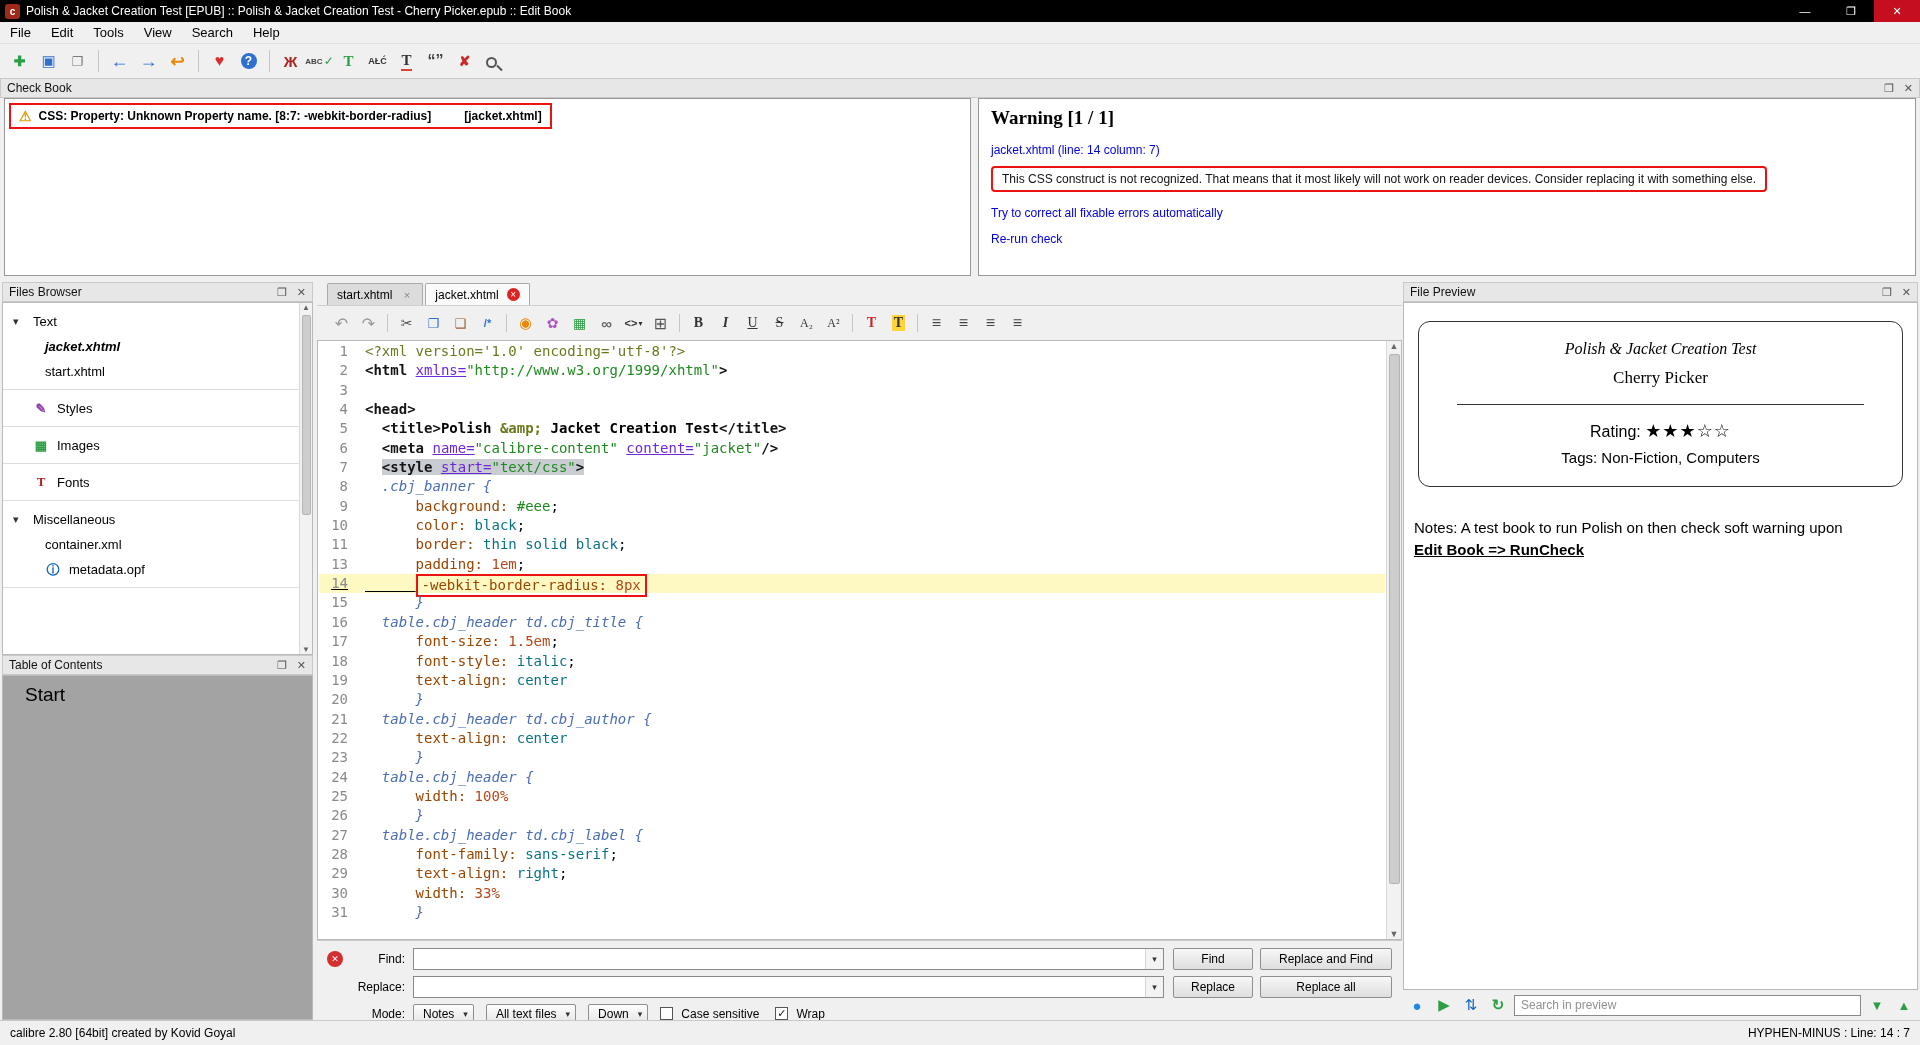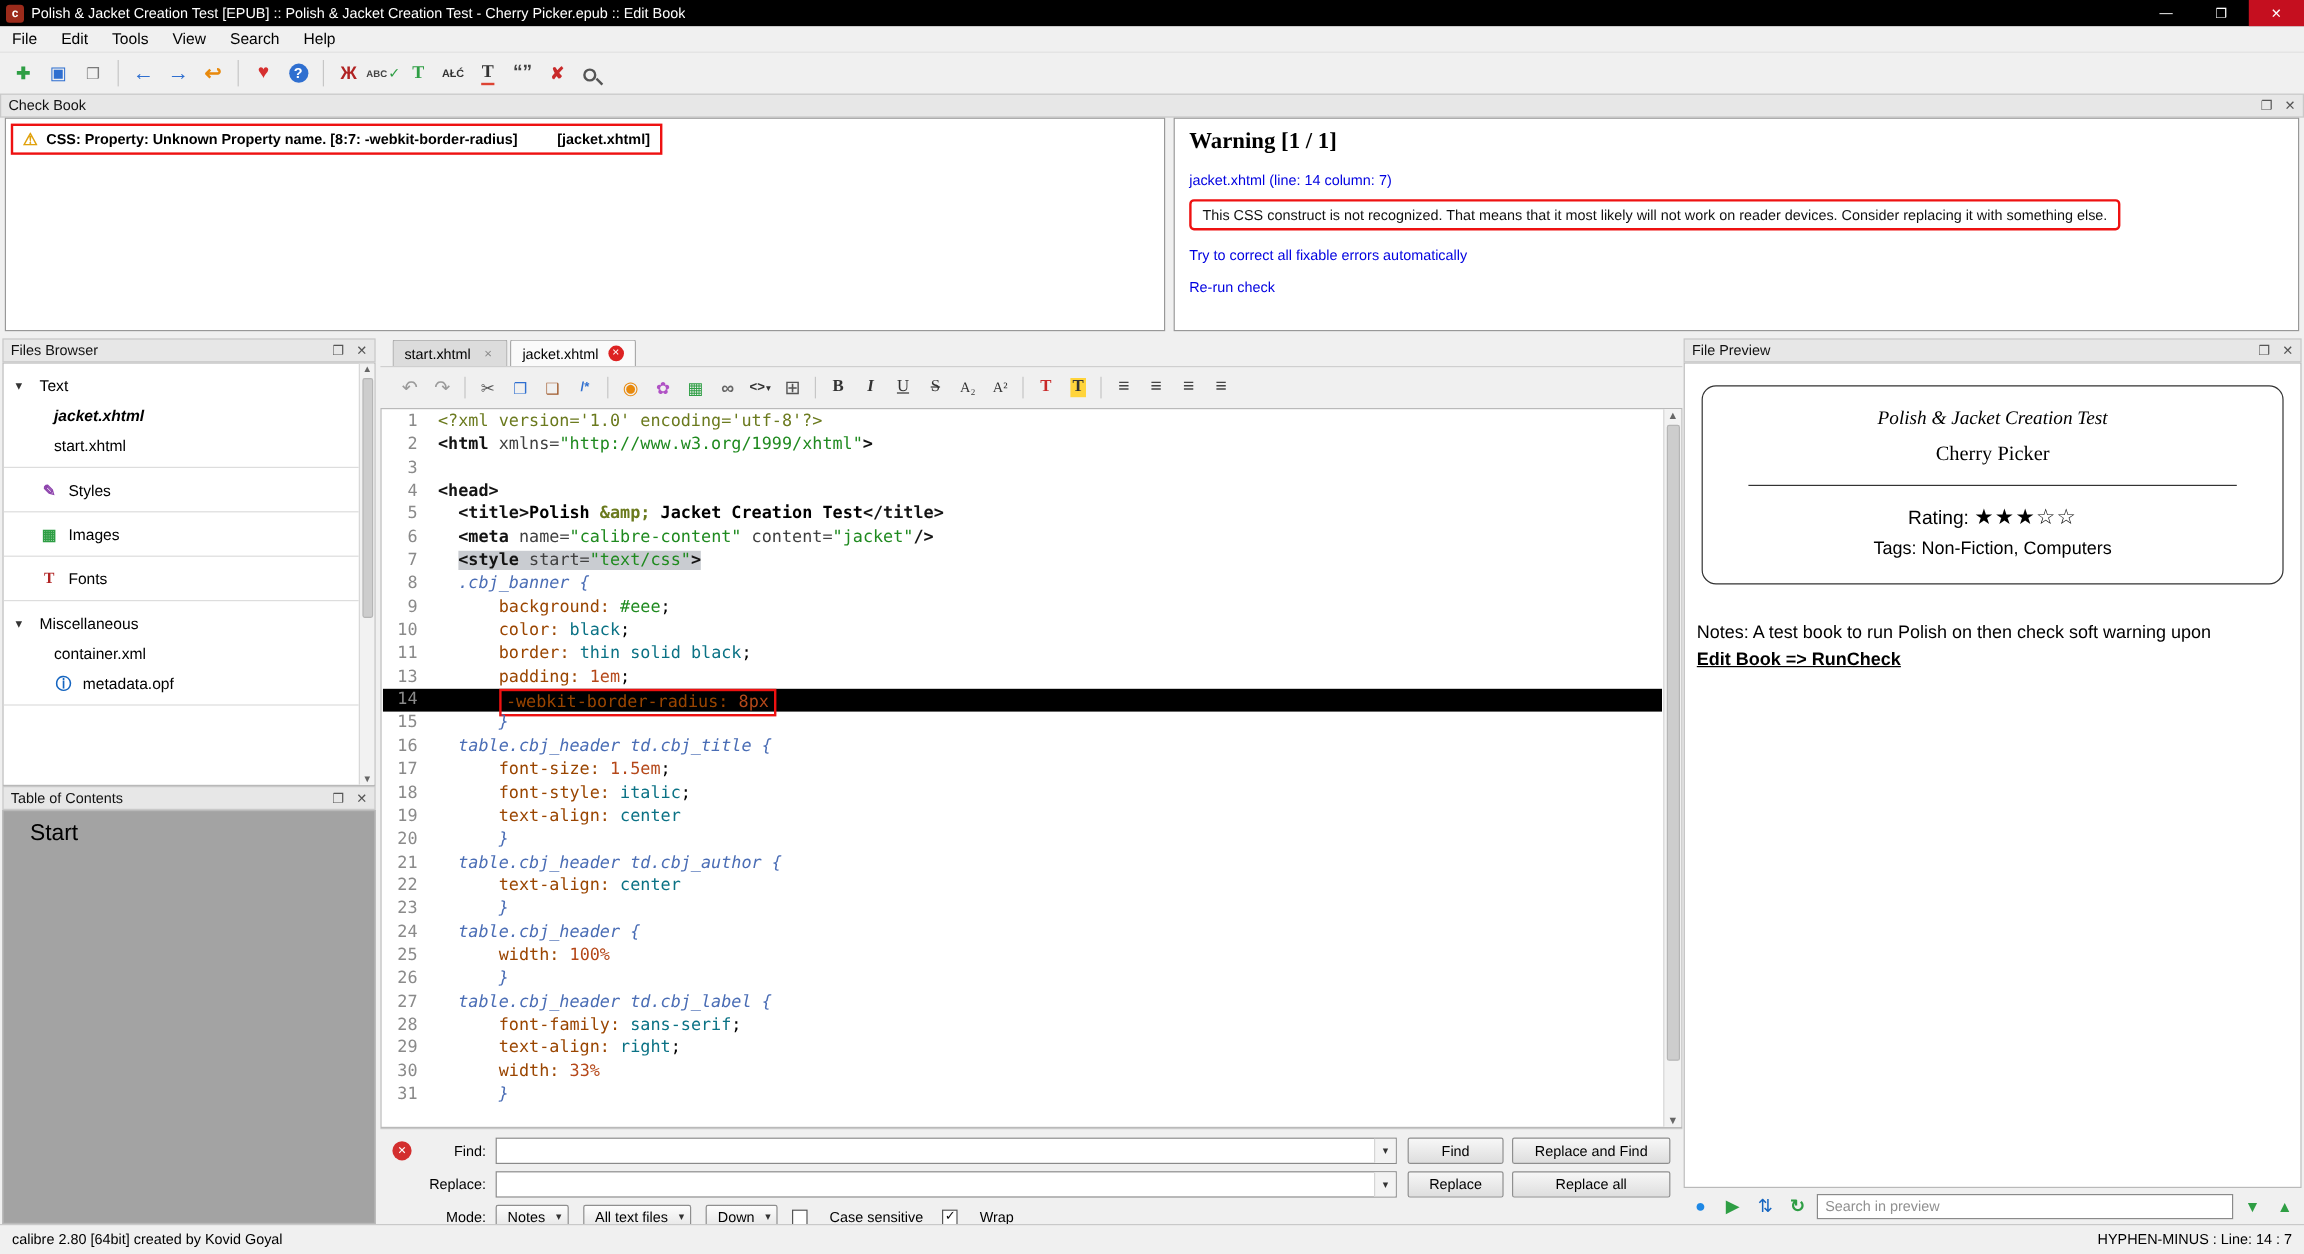--- a/index.html
+++ b/index.html
@@ -90,26 +90,26 @@
   .tab-close { color:#888; font-size:11px; width:13px; height:13px; display:flex; align-items:center; justify-content:center; }
   .tab-close.red { background:#d22; color:#fff; border-radius:50%; font-size:10px; }
   .ed-toolbar { position:absolute; top:23px; left:0; right:0; height:35px; display:flex; align-items:center;
                 padding-left:12px; gap:2px; background:#f0f0f0; border-top:1px solid #cfcfcf; }
   .code-wrap { position:absolute; top:58px; left:0; right:0; height:600px; background:#fff; border:1px solid #b9b9b9; }
   .code-lines { position:absolute; inset:1px 16px 1px 1px; overflow:hidden; }
   .code-line { display:flex; height:19.35px; line-height:19.35px; font-family:"DejaVu Sans Mono", monospace;
                font-size:14px; white-space:pre; }
   .gutter { width:38px; flex:none; text-align:right; padding-right:9px; color:#8a8a8a; }
   .code-text { padding-left:8px; }
-  .code-line.hl { background:#000000; }
+  .code-line.hl { background:#fef9c3;text-decoration:underline; }
   .redbox { display:inline-block; border:2px solid #e11; padding:0 4px; }
   .graymark { background:#c9ccd1; }
   .tk-pi { color:#6b7a1e; }
   .tk-tag { color:#141414; font-weight:bold; }
-  .tk-attr { color:#404040; }
+  .tk-attr { color:#6d28d9;text-decoration:underline; }
   .tk-str { color:#1f8a1f; }
   .tk-ent { color:#6b7a1e; font-weight:bold; }
   .tk-bold { color:#000; font-weight:bold; }
   .tk-plain { color:#000; }
   .tk-sel { color:#4a6db5; font-style:italic; }
   .tk-prop { color:#9a4500; }
   .tk-val { color:#0b7285; }
   .tk-num { color:#b5481a; }
   .tk-colorv { color:#1f8a1f; }
 
@@ -127,21 +127,21 @@
                  font-size:9px; color:#333; border-left:1px solid #d5d5d5; background:#f3f3f3; }
   .btncol1 { width:80px; margin-left:9px; flex:none; }
   .btncol2 { width:132px; margin-left:7px; flex:none; }
   .btn { height:22px; border:1px solid #8f8f8f; border-radius:2px; background:linear-gradient(#f7f7f7,#dedede);
          display:flex; align-items:center; justify-content:center; font-size:12px; width:100%; }
   .btncol2 .btn { width:auto; padding:0 12px; min-width:100px; margin-right:auto; }
   .mode-row { height:22px; }
   .select { height:21px; border:1px solid #8f8f8f; border-radius:2px; background:linear-gradient(#fdfdfd,#e4e4e4);
             display:flex; align-items:center; gap:9px; padding:0 5px 0 9px; margin-right:12px; font-size:12px; }
   .select .arr { font-size:9px; color:#333; }
-  .checkbox { display:flex; align-items:center; gap:18px; margin-right:16px; }
+  .checkbox { display:flex; align-items:flex-start; gap:8px; margin-right:16px; }
   .cb-box { width:13px; height:13px; border:1px solid #555; background:#fff; font-size:11px; line-height:11px;
             display:flex; align-items:center; justify-content:center; color:#111; }
 
   
   .preview { position:absolute; left:1403px; top:0; width:515px; height:100%; }
   .preview-header { position:absolute; top:0; left:0; right:0; height:20px; }
   .preview-body { position:absolute; top:20px; left:0; right:0; bottom:30px; background:#fff;
                   border:1px solid #b9b9b9; padding:8px 10px; overflow:hidden; }
   .jacket-box { border:1px solid #333; border-radius:12px; margin:10px 4px 0 4px; padding:18px 12px 20px;
                 text-align:center; }

